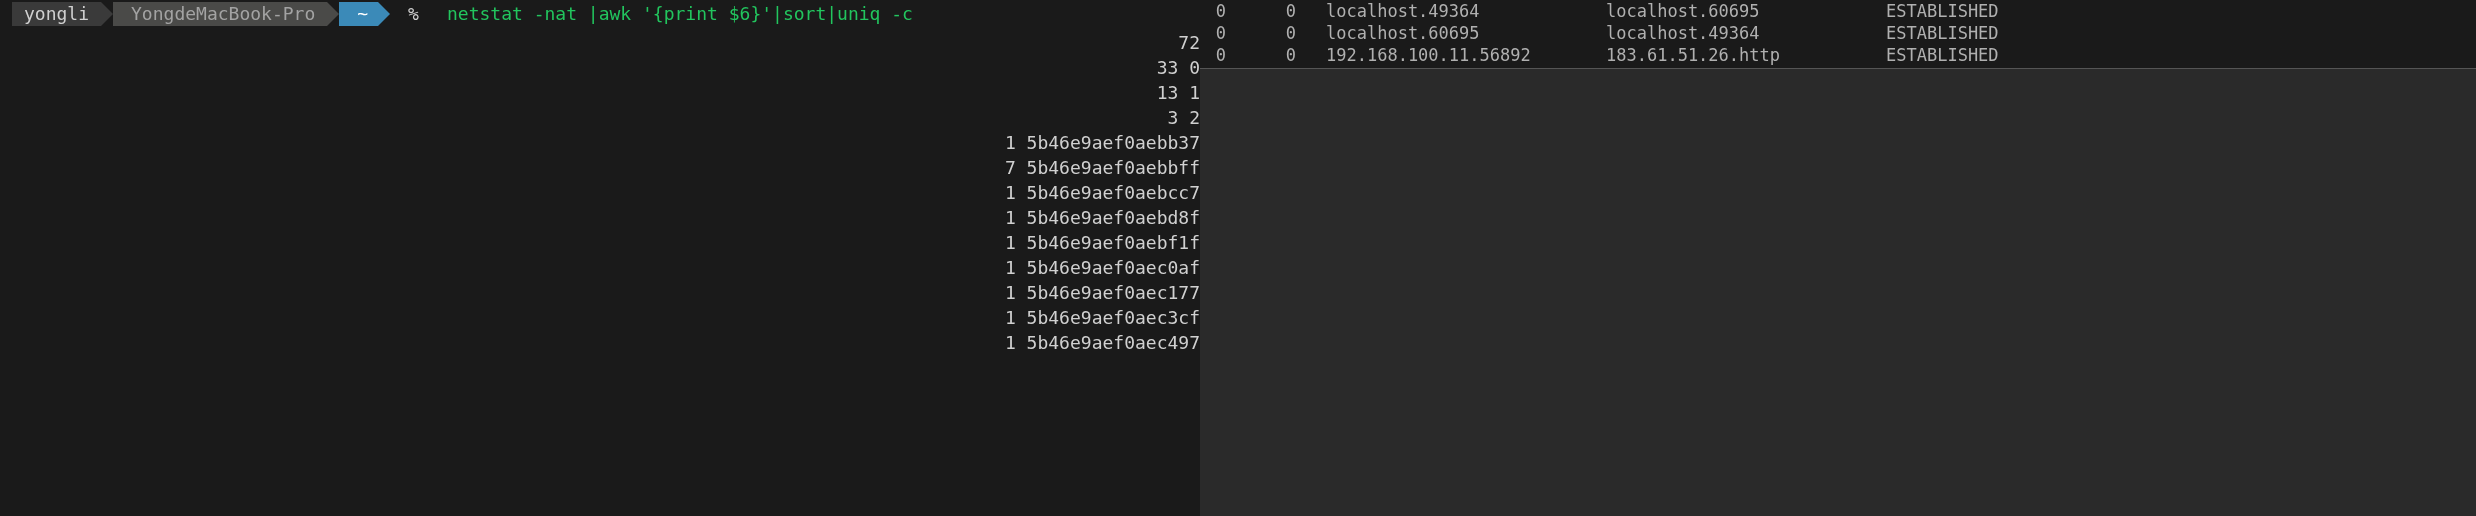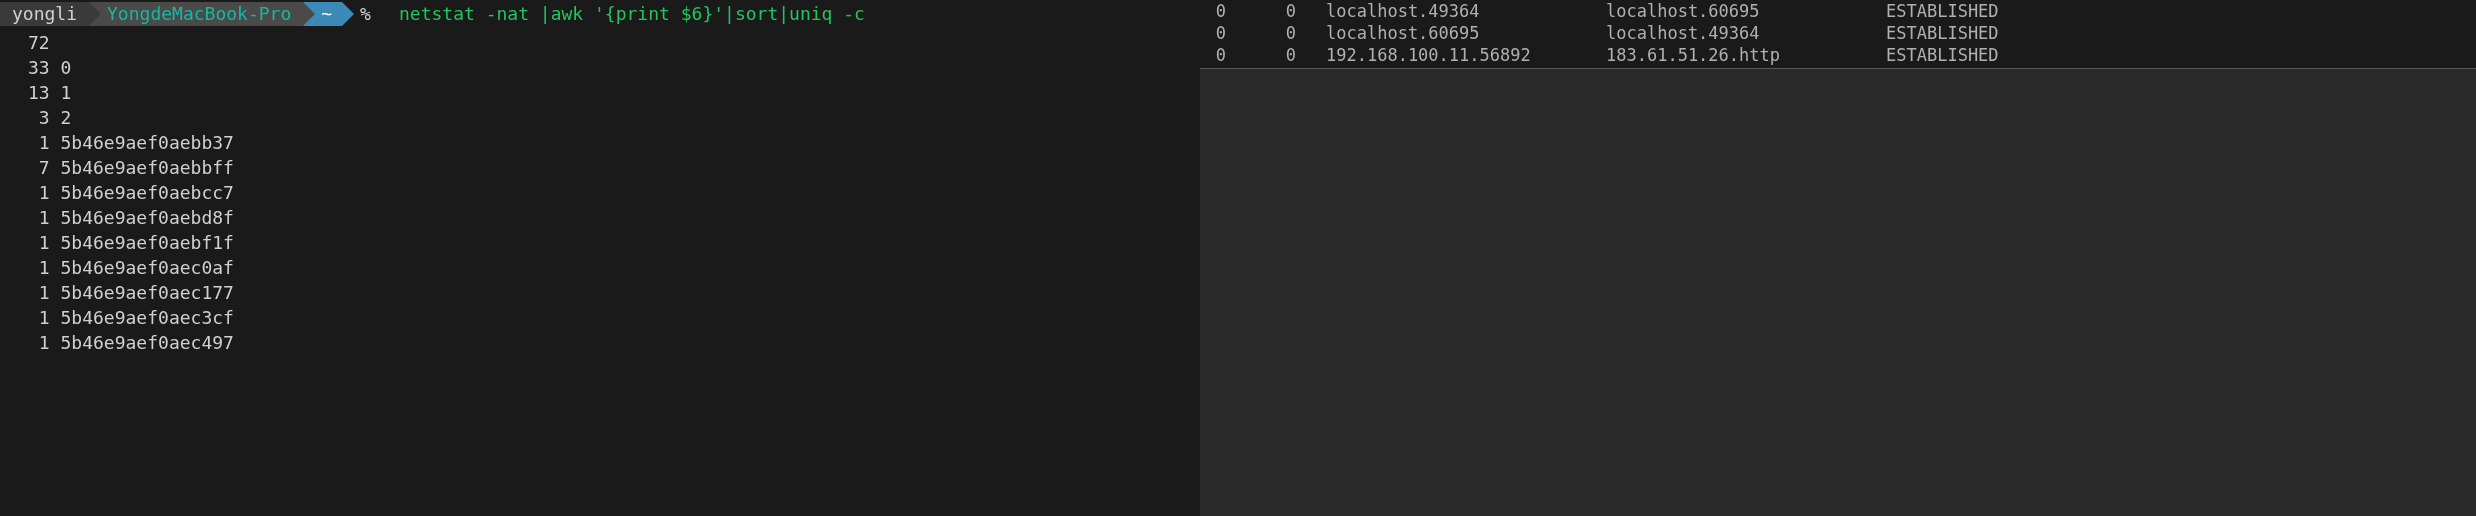--- a/index.html
+++ b/index.html
@@ -34,20 +34,21 @@
       height: 24px;
       padding-left: 0;
     }
     .prompt-seg {
       display: inline-flex;
       align-items: center;
       height: 24px;
       padding: 0 12px;
       position: relative;
       font-weight: 500;
+      margin-left: 12px;
     }
     .prompt-seg::after {
       content: '';
       position: absolute;
       right: -12px;
       top: 0;
       width: 0;
       height: 0;
       border-top: 12px solid transparent;
       border-bottom: 12px solid transparent;
@@ -55,21 +56,21 @@
     }
     .seg-user {
       background: #3a3a3a;
       color: #d0d0d0;
     }
     .seg-user::after {
       border-left: 12px solid #3a3a3a;
     }
     .seg-host {
       background: #4a4a48;
-      color: #14b8a6;
+      color: #a3a3a3;
       padding-left: 18px;
     }
     .seg-host::after {
       border-left: 12px solid #4a4a48;
     }
     .seg-path {
       background: #3b8ab8;
       color: #fff;
       padding-left: 18px;
       padding-right: 10px;
@@ -83,20 +84,21 @@
       padding-left: 18px;
       padding-right: 8px;
     }
     .command {
       color: #22c55e;
       margin-left: 20px;
     }
     .output-lines {
       padding-left: 28px;
       padding-top: 4px;
+      text-align: right;
     }
     .output-line {
       white-space: pre;
       color: #d0d0d0;
       font-size: 18px;
       line-height: 25px;
     }
     
     
     .chat-bg {

